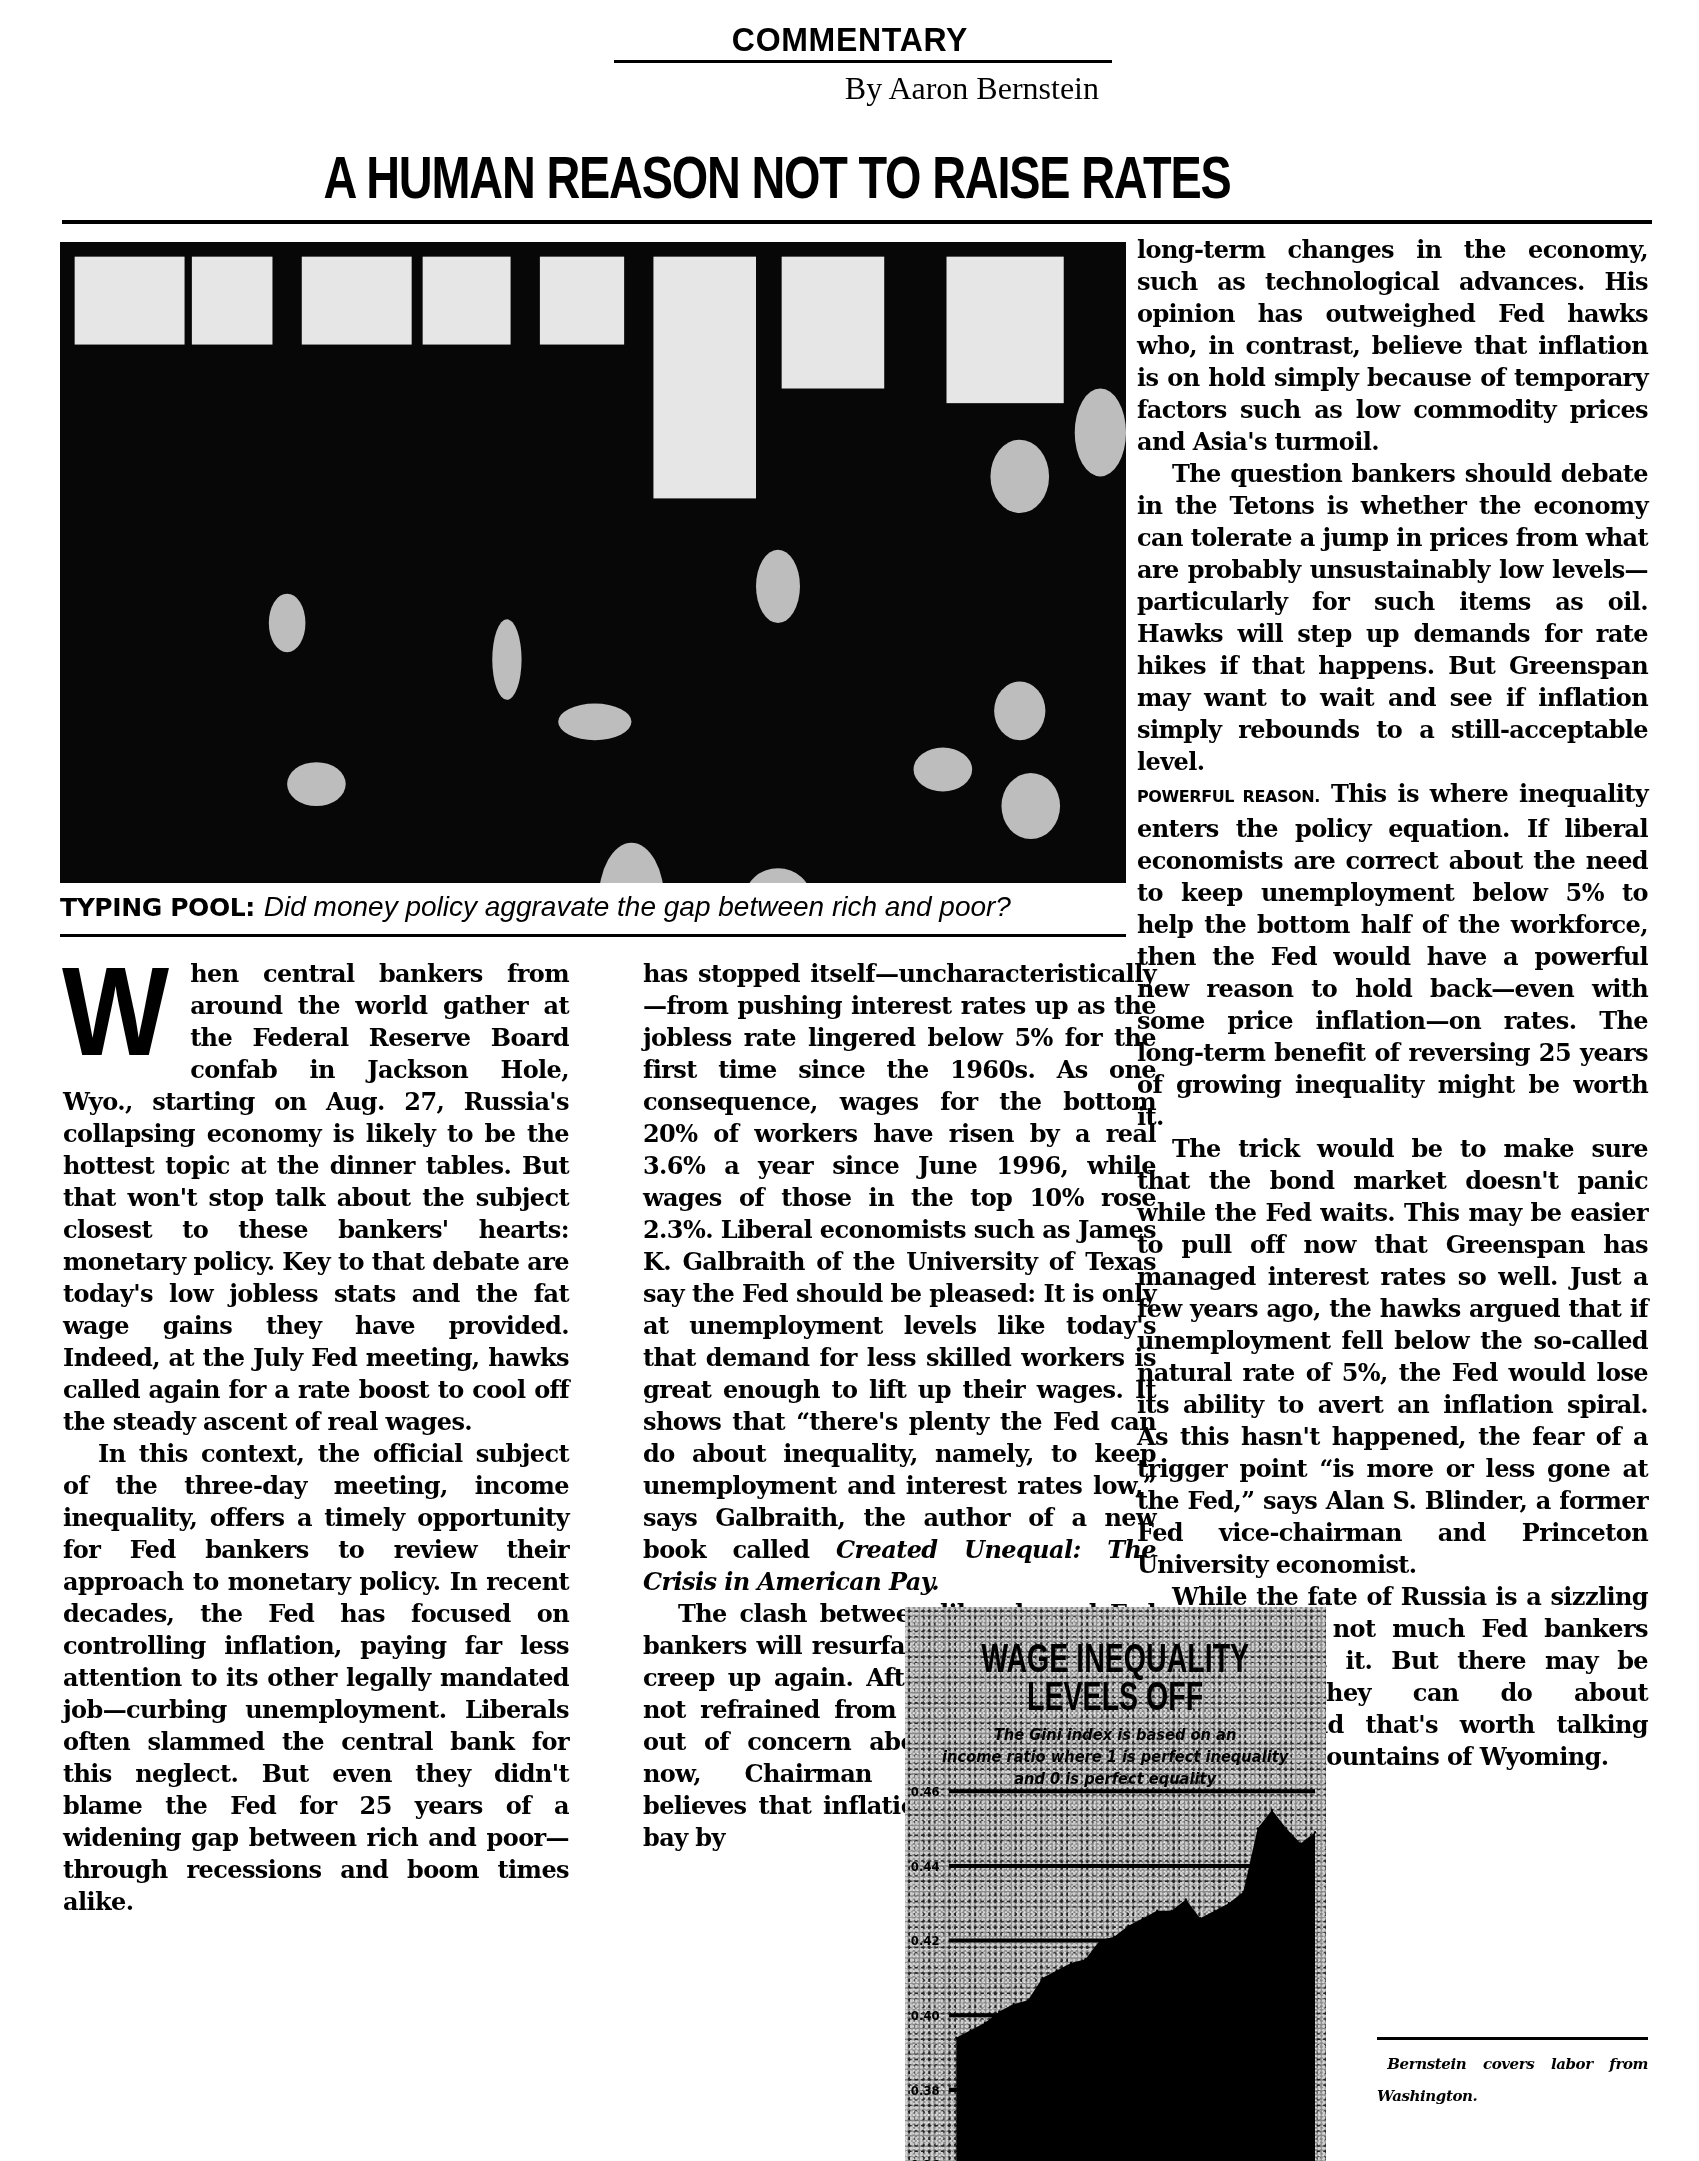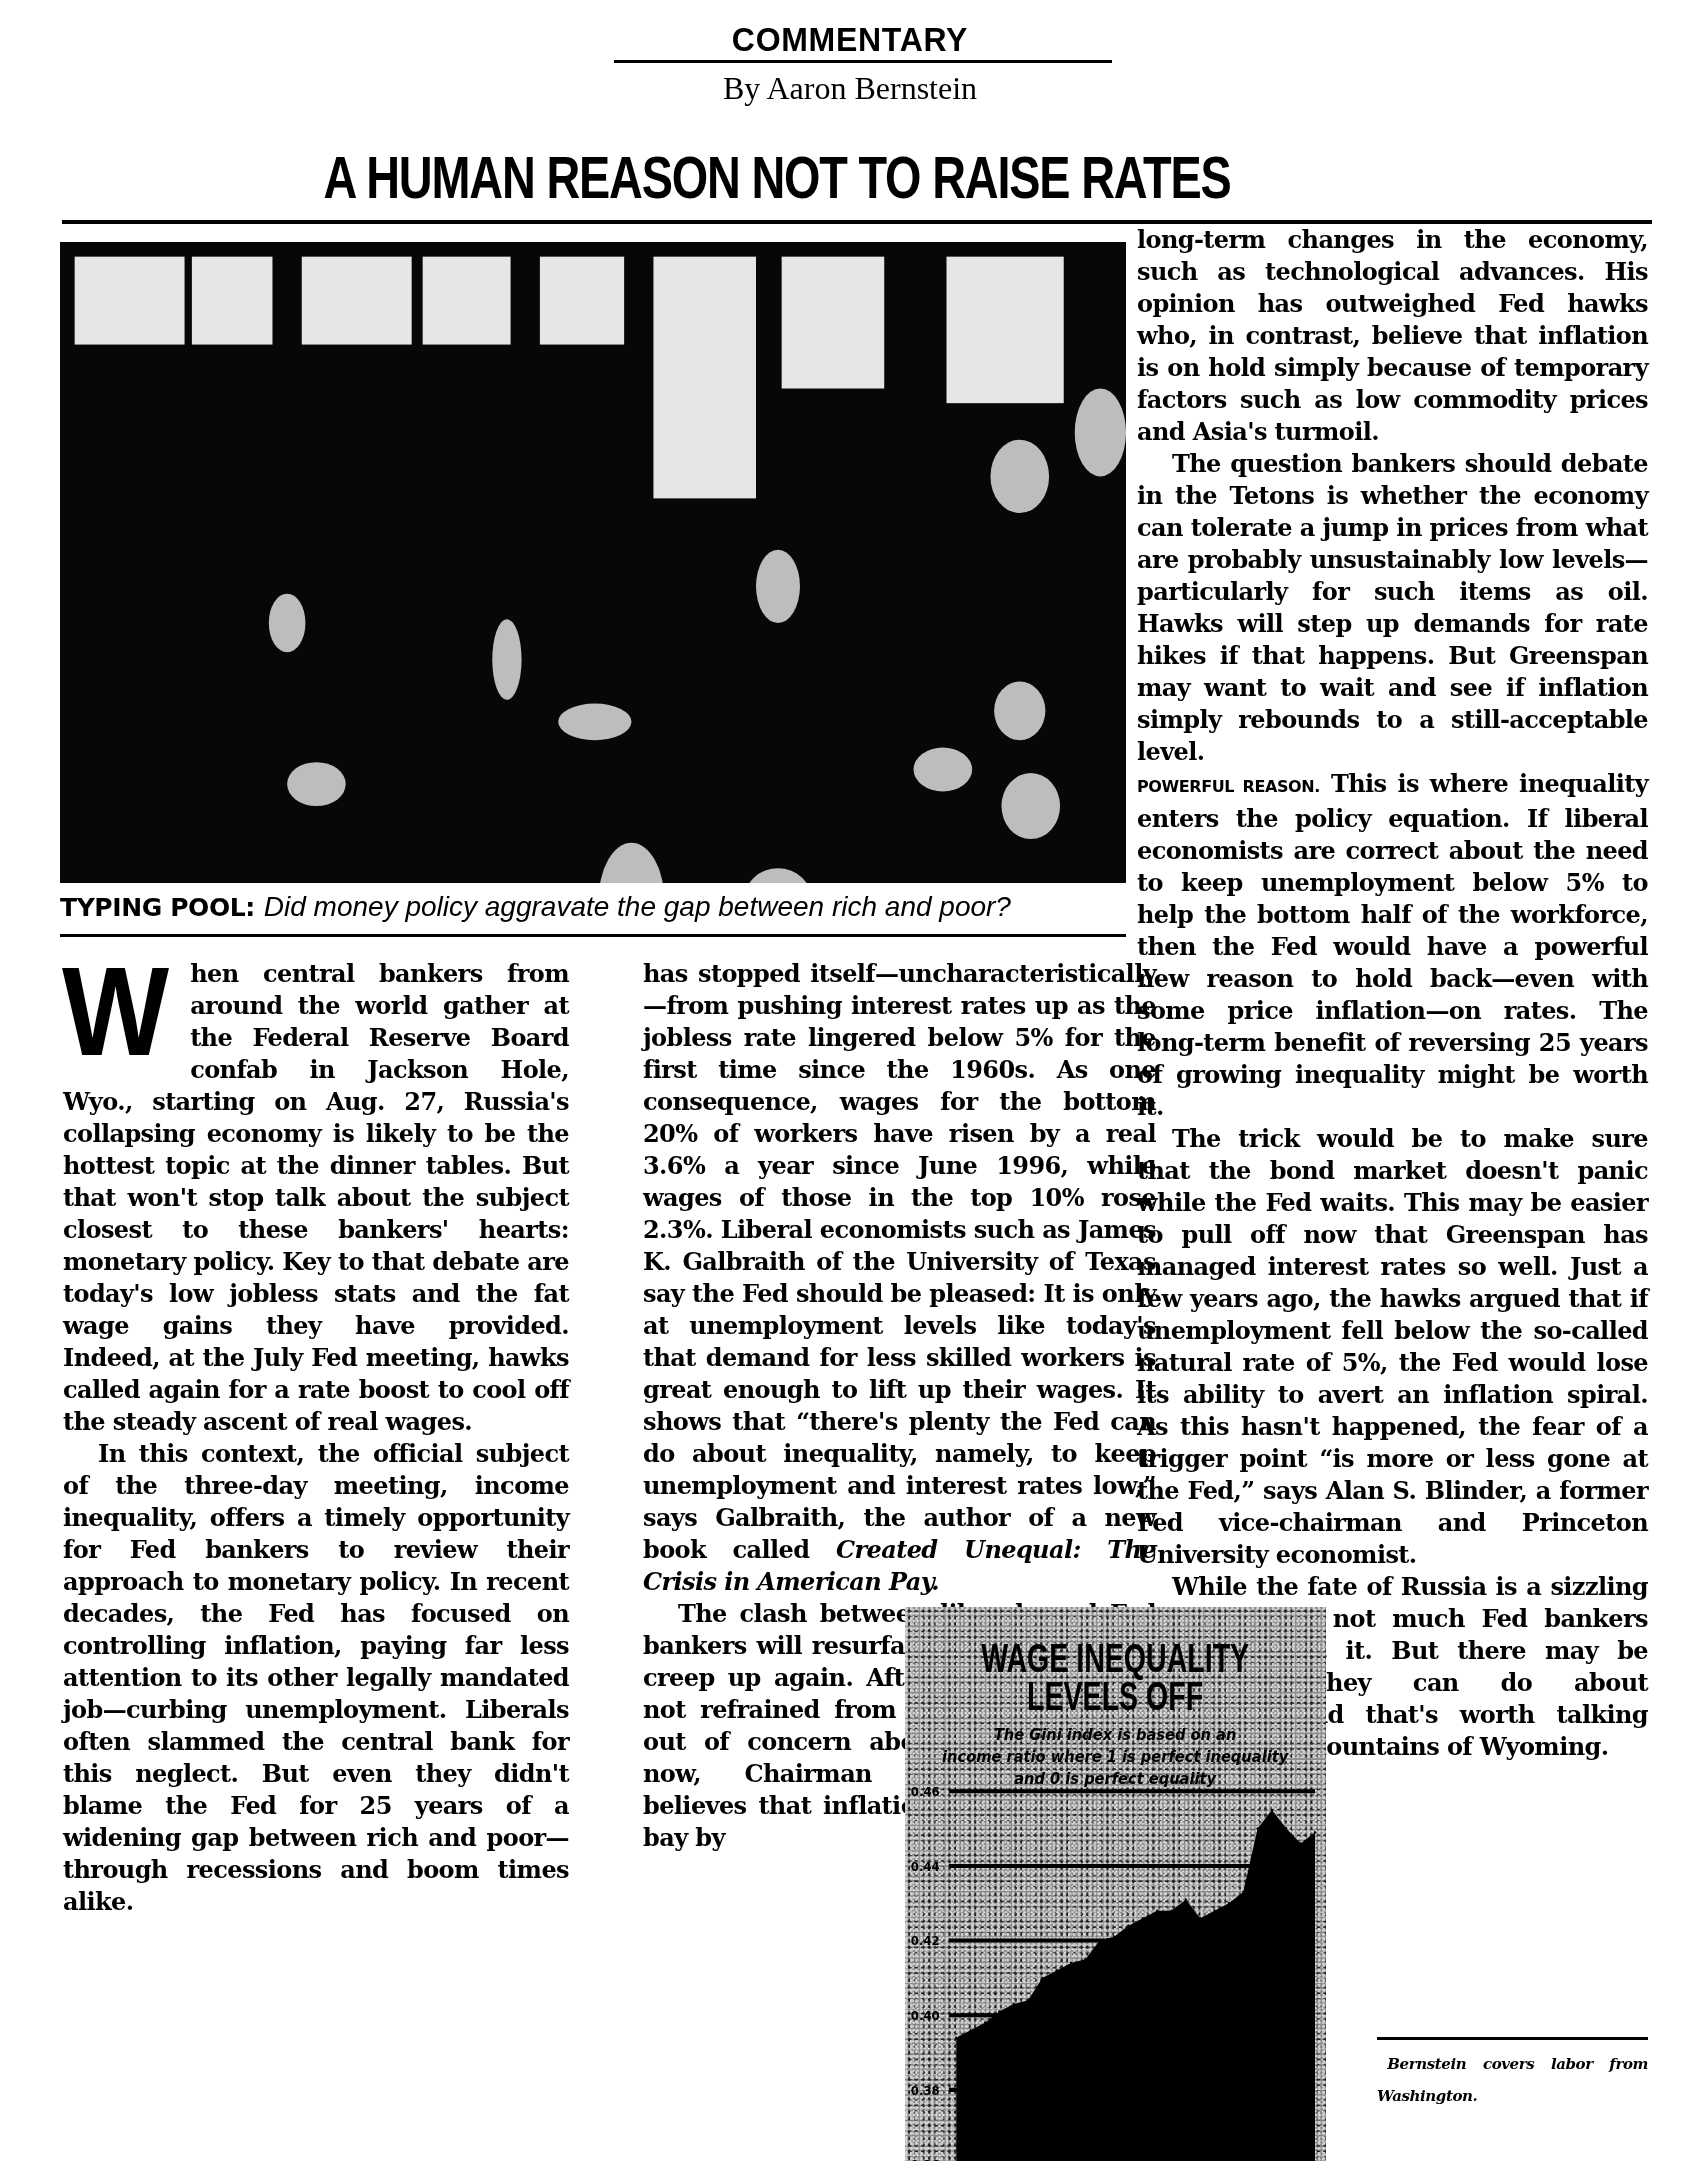--- a/index.html
+++ b/index.html
@@ -1,38 +1,38 @@
 <!DOCTYPE html>
 <html style="font-size:11.7px"><head>
 <meta charset="utf-8">
 <style>
   html, body { margin: 0; padding: 0; background: #ffffff; }
   body { width: 1700px; height: 2161px; position: relative; overflow: hidden; color: #000; font-family: "DejaVu Serif", "Liberation Serif", serif; }
   .abs { position: absolute; }
 
   .kicker { left: 601px; top: 20.5px; width: 498px; text-align: center; font-family: "Liberation Sans", "DejaVu Sans", sans-serif; font-weight: 900; font-size: 32px; letter-spacing: 0.7px; transform: scaleY(1.05); }
   .kicker-rule { left: 614px; top: 60px; width: 498px; height: 2.9px; background: #000; }
-  .byline { left: 601px; top: 70px; width: 498px; text-align: center; font-family: "Liberation Serif", "DejaVu Serif", serif; font-size: 32px; }
+  .byline { left: 601px; top: 70px; width: 498px; text-align: right; font-family: "Liberation Serif", "DejaVu Serif", serif; font-size: 32px; }
   .headline { left: 147px; top: 143px; width: 1260px; text-align: center; font-family: "Liberation Sans", "DejaVu Sans", sans-serif; font-weight: 900; font-size: 60px; letter-spacing: -1.5px; transform: scaleX(0.78); transform-origin: center; }
   .head-rule { left: 62px; top: 220px; width: 1590px; height: 3.7px; background: #000; }
 
   .photo { left: 60px; top: 242px; width: 1066px; height: 641px; background: #060606; overflow: hidden; }
   .photo svg { display: block; width: 100%; height: 100%; }
 
   .caption { left: 60px; top: 890px; width: 1070px; font-size: 28px; white-space: nowrap; }
   .caption .cap-label { font-family: "DejaVu Sans", sans-serif; font-weight: 900; font-size: 25px; letter-spacing: -0.4px; }
   .caption .cap-text { font-family: Liberation Sans, sans-serif; font-style: italic; }
   .caption-rule { left: 60px; top: 934px; width: 1066px; height: 2.9px; background: #000; }
 
   .col { font-family: "DejaVu Serif", "Liberation Serif", serif; font-size: 24px; line-height: 32px; font-weight: bold; letter-spacing: -0.6px; }
   .col p { margin: 0; text-align: justify; text-indent: 35px; }
   .col p.noindent { text-indent: 0; }
   .col-1 { left: 63px; top: 958px; width: 506px; }
   .col-2 { left: 607px; top: 958px; width: 513px; margin-left: 36px; }
-  .col-3 { left: 1137px; top: 224px; width: 511px; }
+  .col-3 { left: 1137px; top: 234px; width: 511px; }
 
   .dropcap { float: left; font-family: "Liberation Sans", "DejaVu Sans", sans-serif; font-weight: 900; font-size: 126px; line-height: 103px; margin: 1.5px 10.3px 0 -1.5px; transform: scaleX(0.9); transform-origin: left top; }
   .lead-cap { text-indent: 0 !important; }
   .inline-bold { font-family: "DejaVu Sans", sans-serif; font-weight: 900; font-size: 16px; letter-spacing: -0.4px; }
   .book-title { font-style: italic; }
 
   .chart-box { left: 905px; top: 1583px; width: 421px; height: 602px; background: #8a8a8a; overflow: hidden;
     background-image:
       radial-gradient(circle at 20% 30%, #cfcfcf 0 1.5px, transparent 2.2px),
       radial-gradient(circle at 70% 60%, #222 0 1.5px, transparent 2.2px),

